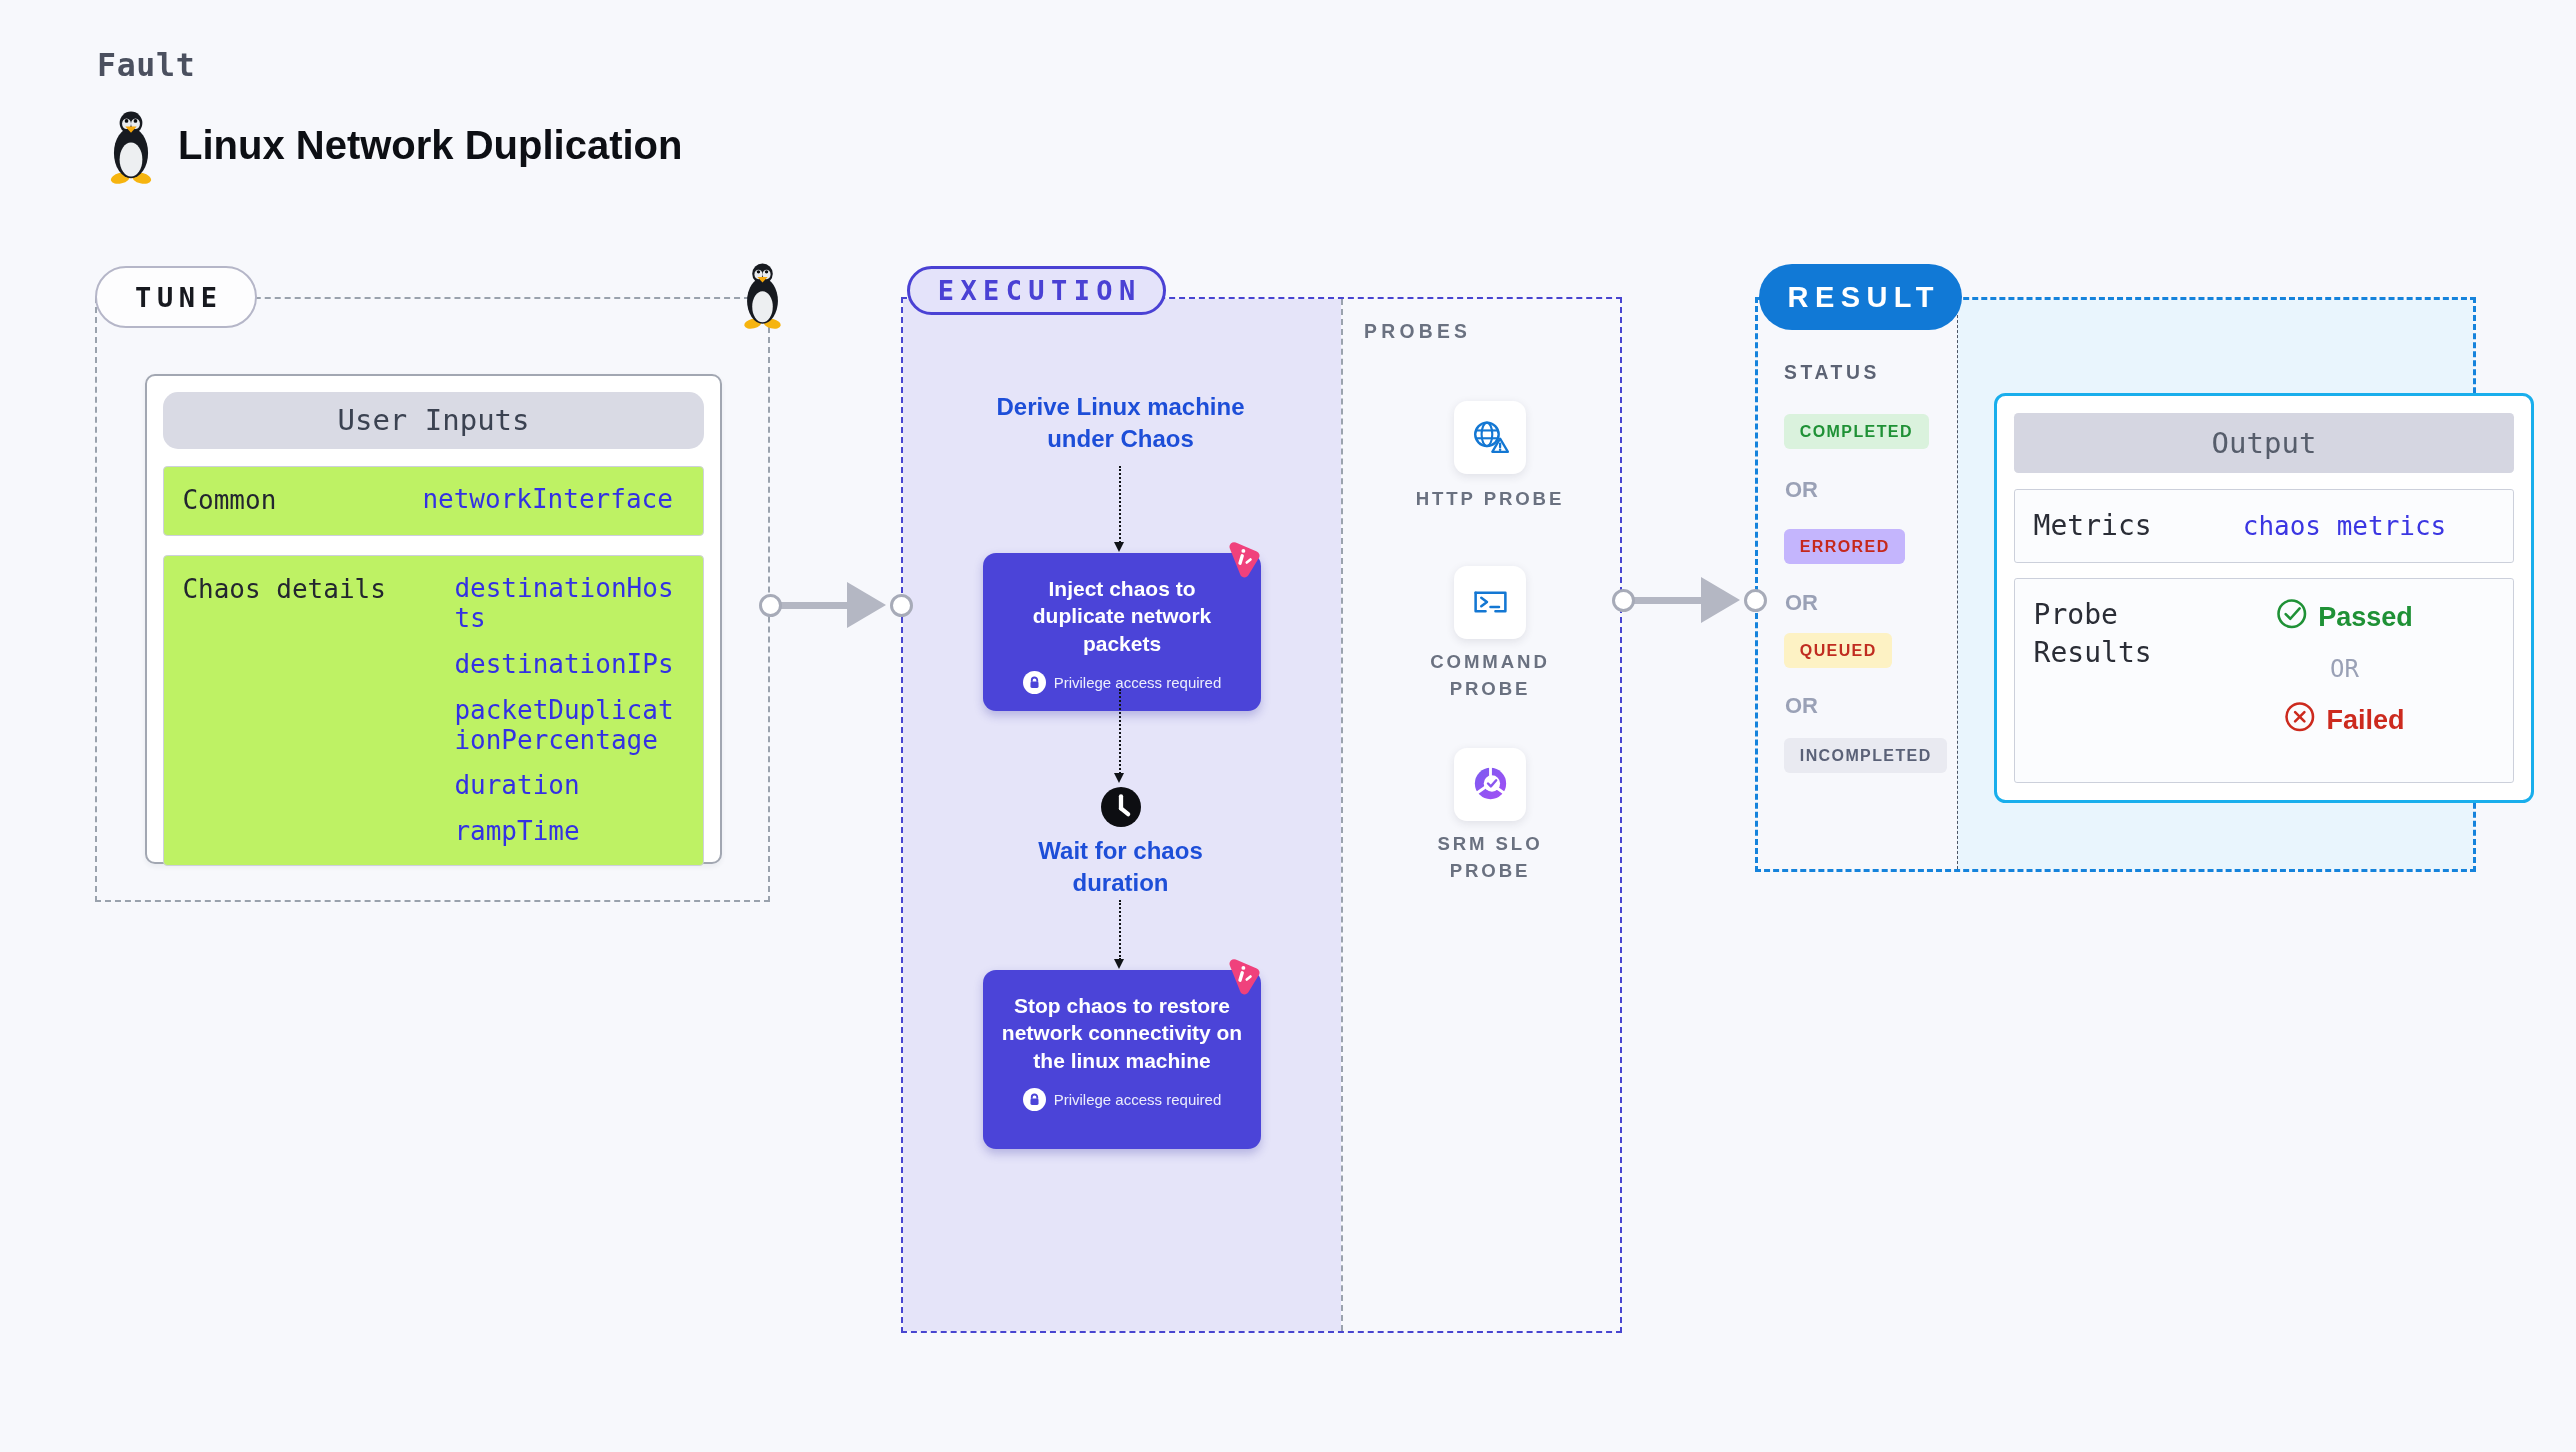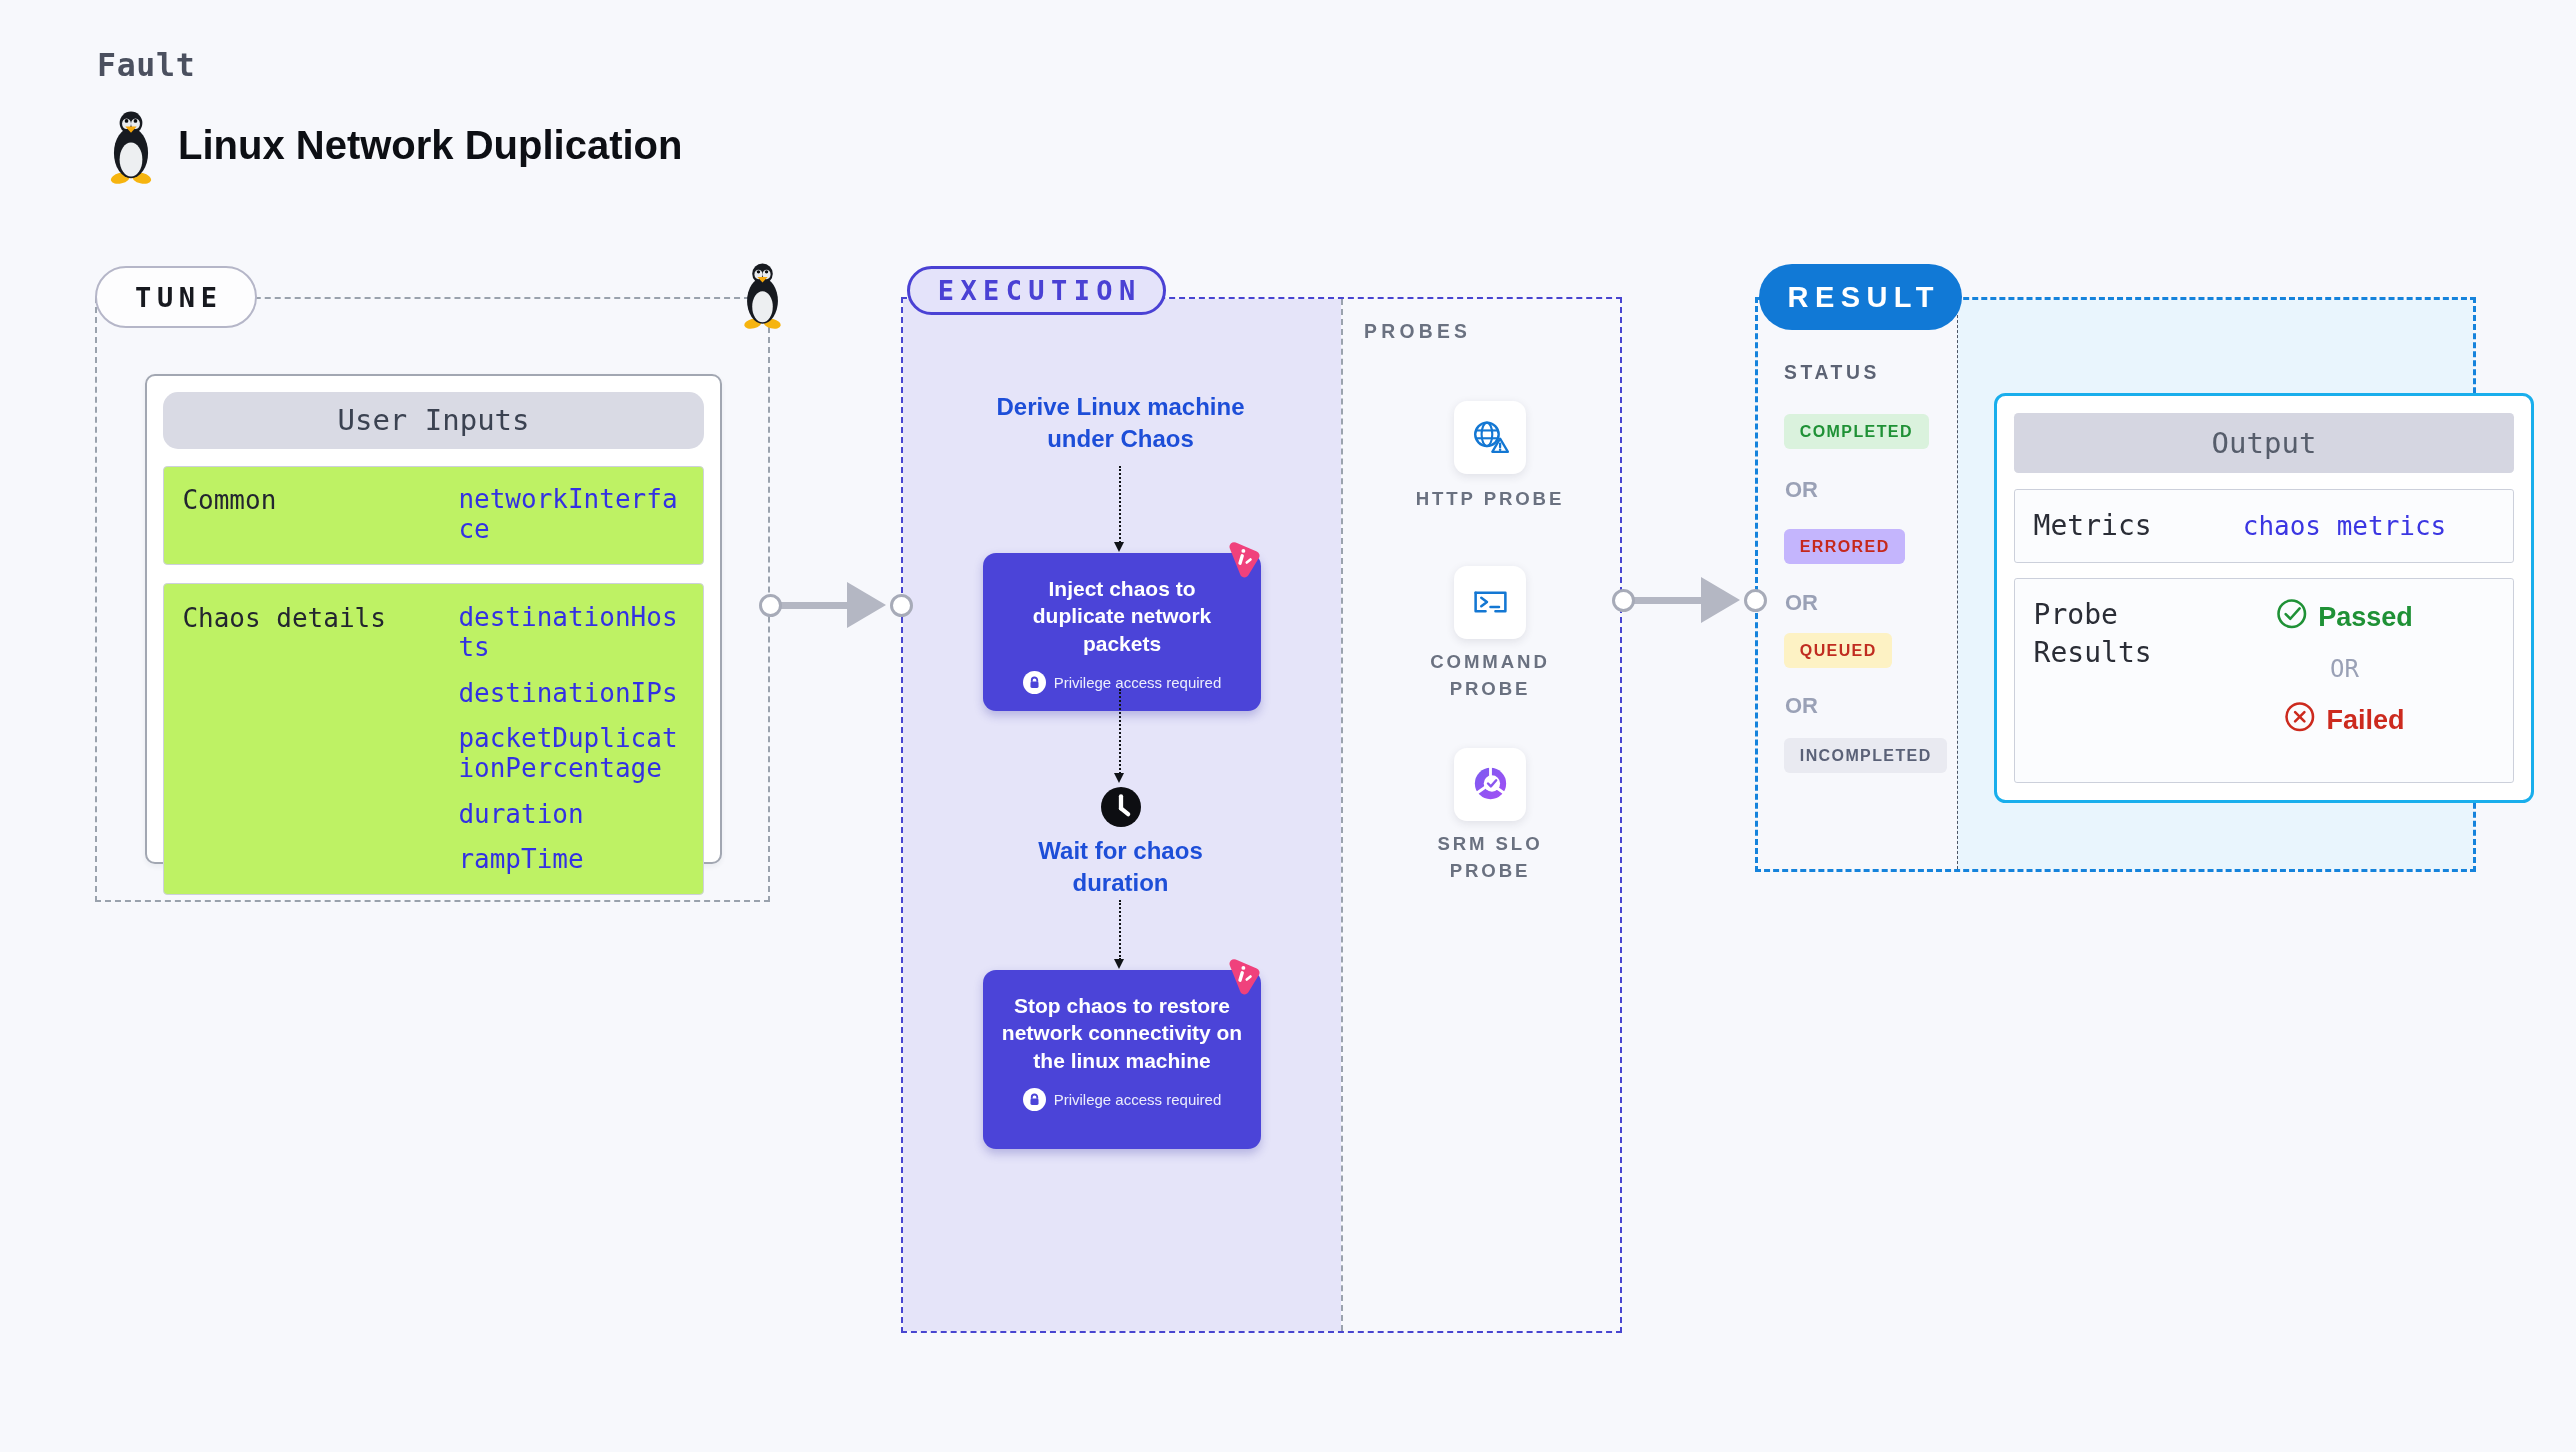--- a/index.html
+++ b/index.html
@@ -33,26 +33,26 @@
     border:2.1px dashed #9aa2ad; }
   #tune-penguin { position:absolute; left:739px; top:261px; width:47px; height:68px; z-index:6; }
   #user-inputs-card { position:absolute; left:145px; top:374px; width:577px; height:490px;
     background:#ffffff; border:2.9px solid #a2a7b2; border-radius:10px; padding:15.8px;
     box-shadow:0 2.1px 5.7px rgba(40,44,63,.06); }
   .card-header { height:57px; background:#d9dae4; border-radius:15px; display:flex;
     align-items:center; justify-content:center; font-family:"DejaVu Sans Mono",monospace;
     font-size:29px; font-weight:500; color:#3b4251; margin-bottom:17px; }
   .input-row { border:1.4px solid #cdd0dc; background:#bef264; border-radius:4.3px;
     padding:18.6px; display:flex; margin-bottom:18.6px; }
-  .input-row:last-child { margin-bottom:0; }
+  .input-row:last-child { margin-bottom:0;gap:32px; }
   .input-label { font-family:"DejaVu Sans Mono",monospace; font-size:26px; color:#23262f;
     width:240px; flex:none; line-height:1.2; }
   .input-values { display:flex; flex-direction:column; gap:15.8px; width:287px; }
   .input-value { font-family:"DejaVu Sans Mono",monospace; font-size:26px; color:#3331e3;
-    line-height:1.15; word-break:break-all;margin-left:36px; }
+    line-height:1.15; word-break:break-all; }
 
   
   .conn-circle { position:absolute; width:23px; height:23px; border-radius:50%;
     background:#ffffff; border:3.6px solid #a7abb8; z-index:4; }
   .conn-line { position:absolute; height:7.2px; background:#b4b7c3; }
   .conn-head { position:absolute; width:0; height:0;
     border-top:23px solid transparent; border-bottom:23px solid transparent;
     border-left:39px solid #b4b7c3; }
 
   

